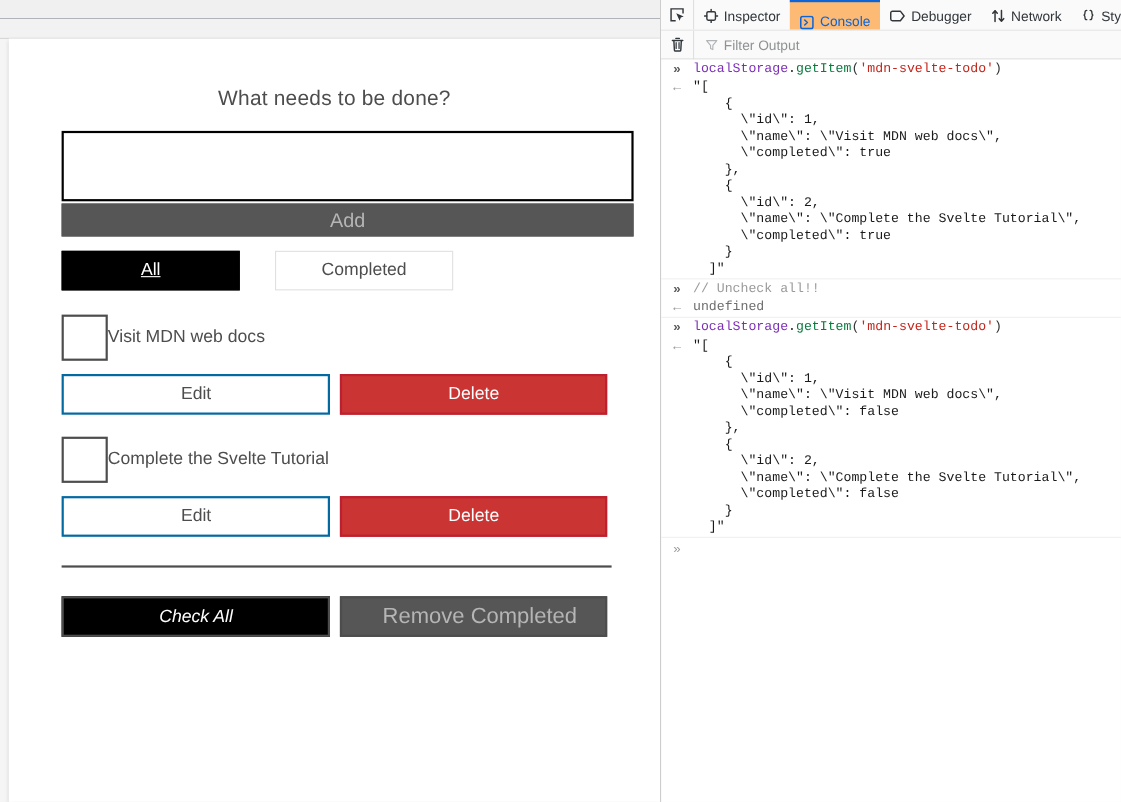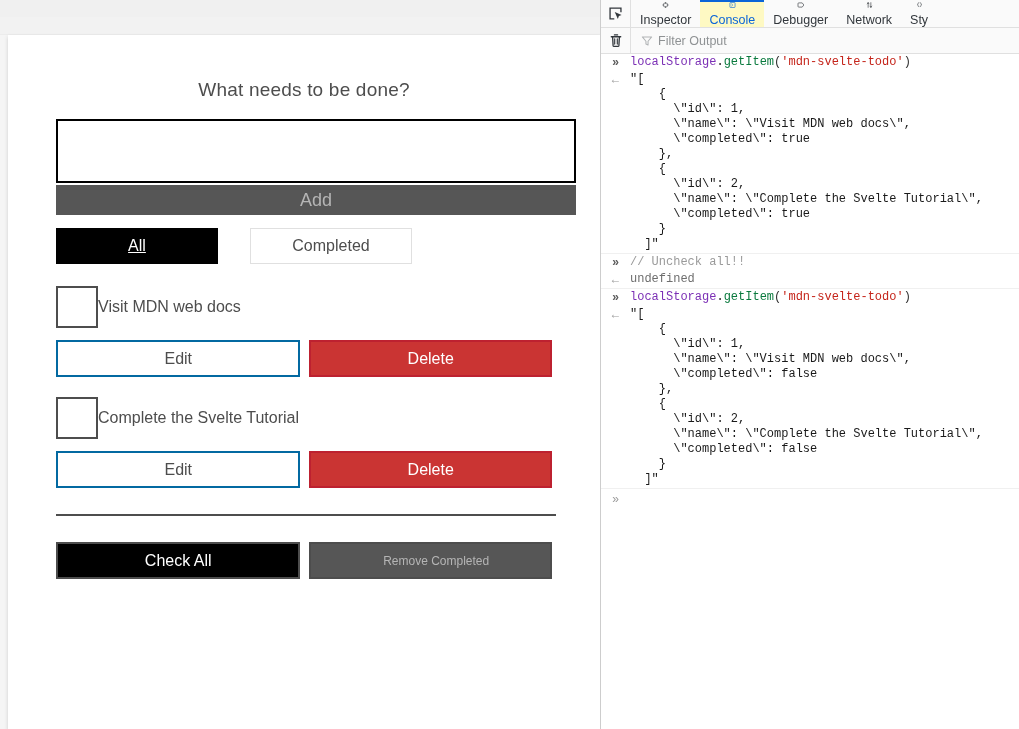--- a/index.html
+++ b/index.html
@@ -147,27 +147,28 @@
     width: 500px;
   }
   .bulk-btns { display: flex; margin-top: 26px; }
   .check-all-btn {
     width: 247px; height: 37px;
     background: #000000;
     border: 2px solid #4d4d4d;
     color: #ffffff;
     font-size: 16px;
     margin-right: 9px;
+    font-style: italic;
   }
   .remove-btn {
     width: 245px; height: 37px;
     background: #565656;
     border: 2px solid #4d4d4d;
     color: #b5b5b5;
-    font-size: 12px;
+    font-size: 20px;
     padding-left: 17px;
   }
 
   
   .devtools {
     position: absolute; left: 600px; top: 0;
     width: 419px; height: 729px;
     background: #ffffff;
     border-left: 1px solid #cdcdcd;
     font-family: "Liberation Sans", sans-serif;
@@ -185,26 +186,26 @@
     border-right: 1px solid #e0e0e0;
   }
   .dt-tab {
     display: flex; align-items: center; gap: 5px;
     padding: 0 9px;
     font-size: 12.5px;
     color: #32373c;
     white-space: nowrap;
     border-top: 2px solid transparent;
     cursor: default;
-    flex-direction: column;
   }
   .dt-tab.selected {
     color: #0b65d8;
     border-top: 2px solid #0b65d8;
-    background: #fef9c3;
+    background: #fdba74;
+    align-items: flex-end;
   }
   .dt-toolbar {
     display: flex; align-items: center;
     height: 26px;
     background: #fafafa;
     border-bottom: 1px solid #e0e0e0;
   }
   .dt-trash {
     display: flex; align-items: center; justify-content: center;
     width: 30px; height: 26px; flex: none;

